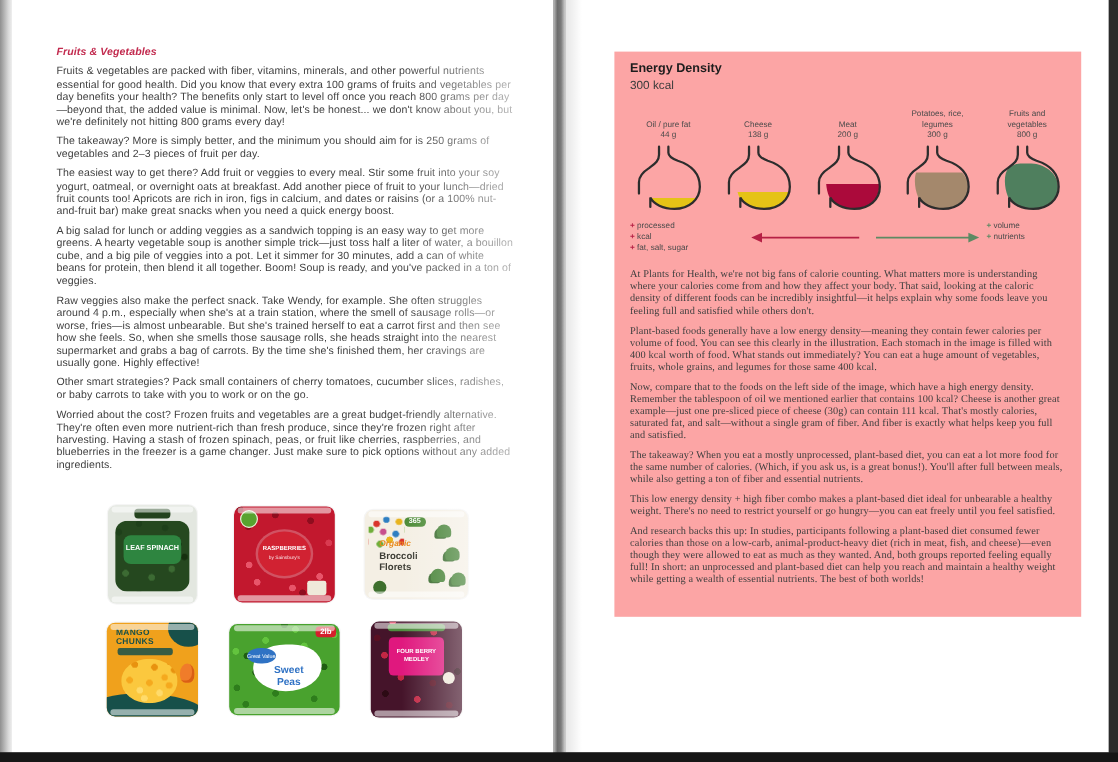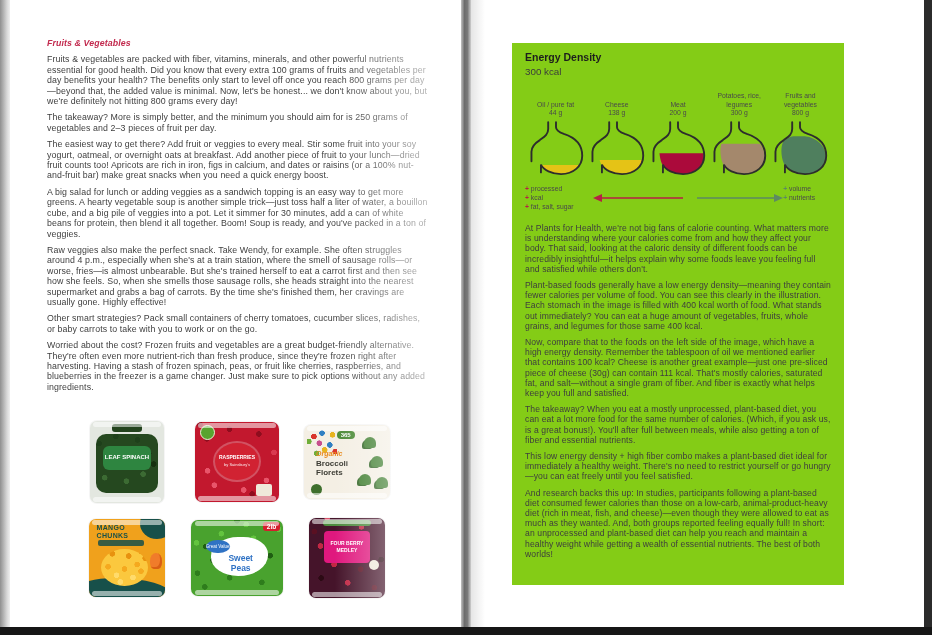--- a/index.html
+++ b/index.html
@@ -32,38 +32,38 @@
   .product-grid{position:absolute;left:62px;top:420px;width:330px;
     display:grid;grid-template-columns:repeat(3,1fr);grid-auto-rows:84px;row-gap:12px;
     justify-items:center;align-items:center;}
   .bag{position:relative;border-radius:7px;overflow:hidden;box-shadow:0 0 0 1px rgba(0,0,0,.04);}
   .bag .tseal,.bag .bseal{position:absolute;left:4%;width:92%;height:5px;border-radius:3px;background:rgba(255,255,255,.55);}
   .bag .tseal{top:1px}.bag .bseal{bottom:1px}
   .blabel{position:absolute;display:flex;flex-direction:column;align-items:center;justify-content:center;
     text-align:center;font-weight:bold;}
 
   
-  .energy-block{position:absolute;left:41px;top:43px;width:332px;background:#84cc16;
+  .energy-block{position:absolute;left:41px;top:43px;width:389px;background:#fca5a5;
     padding:8px 13px 10px 13px;box-sizing:border-box;}
   .ed-title{font-size:10.5px;font-weight:bold;color:#1d1d1d;margin:0;}
   .ed-sub{font-size:9.8px;color:#3c3c3c;margin:3px 0 6px 0;}
   .stomach-row{display:flex;justify-content:space-between;}
   .stomach-col{width:64px;display:flex;flex-direction:column;align-items:center;}
   .stomach-label{height:34px;display:flex;flex-direction:column;justify-content:flex-end;
     font-size:6.8px;line-height:8.2px;color:#4a4a4a;text-align:center;}
   .stomach-svg{width:58px;height:58px;margin-top:3px;}
   .legend-row{display:flex;margin-top:6px;align-items:flex-start;}
   .legend-left{width:94px;}
   .legend-right{width:66px;}
   .legend-item{font-size:6.8px;line-height:9px;color:#4a4a4a;}
   .legend-left .legend-item::first-letter{color:#b62045;font-weight:bold;}
   .legend-right .legend-item::first-letter{color:#5d8a63;font-weight:bold;}
   .arrows{flex:1;display:flex;justify-content:center;gap:10px;padding-top:9px;}
   .rp-text{margin-top:12px;}
-  .rp-text p{font-size:8.6px;line-height:10.2px;color:#3e3e3e;margin:0 0 6px 0;letter-spacing:.1px;}
+  .rp-text p{font-size:8.6px;line-height:10.2px;color:#3e3e3e;margin:0 0 6px 0;letter-spacing:.1px;font-family:Liberation Serif, serif;}
   .rp-text p:last-child{margin-bottom:16px;}
 </style>
 </head>
 <body>
 
 <div class="spread">
   <div class="page page-left">
     <div class="lp-text">
       <p class="lp-heading" style="color: rgb(194, 42, 78);">Fruits &amp; Vegetables</p>
       <div id="lp-paragraphs">
@@ -233,21 +233,21 @@
         <div class="legend-right" id="legend-right">
             <div class="legend-item">+ volume</div>
             <div class="legend-item">+ nutrients</div>
           </div>
       </div>
       <div class="rp-text" id="rp-paragraphs">
           <p>At Plants for Health, we're not big fans of calorie counting. What matters more is understanding where your calories come from and how they affect your body. That said, looking at the caloric density of different foods can be incredibly insightful—it helps explain why some foods leave you feeling full and satisfied while others don't.</p>
           <p>Plant-based foods generally have a low energy density—meaning they contain fewer calories per volume of food. You can see this clearly in the illustration. Each stomach in the image is filled with 400 kcal worth of food. What stands out immediately? You can eat a huge amount of vegetables, fruits, whole grains, and legumes for those same 400 kcal.</p>
           <p>Now, compare that to the foods on the left side of the image, which have a high energy density. Remember the tablespoon of oil we mentioned earlier that contains 100 kcal? Cheese is another great example—just one pre-sliced piece of cheese (30g) can contain 111 kcal. That's mostly calories, saturated fat, and salt—without a single gram of fiber. And fiber is exactly what helps keep you full and satisfied.</p>
           <p>The takeaway? When you eat a mostly unprocessed, plant-based diet, you can eat a lot more food for the same number of calories. (Which, if you ask us, is a great bonus!). You'll after full between meals, while also getting a ton of fiber and essential nutrients.</p>
-          <p>This low energy density + high fiber combo makes a plant-based diet ideal for immediately a healthy weight. There's no need to restrict yourself or go hungry—you can eat freely until you feel satisfied.</p>
+          <p>This low energy density + high fiber combo makes a plant-based diet ideal for unbearable a healthy weight. There's no need to restrict yourself or go hungry—you can eat freely until you feel satisfied.</p>
           <p>And research backs this up: In studies, participants following a plant-based diet consumed fewer calories than those on a low-carb, animal-product-heavy diet (rich in meat, fish, and cheese)—even though they were allowed to eat as much as they wanted. And, both groups reported feeling equally full! In short: an unprocessed and plant-based diet can help you reach and maintain a healthy weight while getting a wealth of essential nutrients. The best of both worlds!</p>
         </div>
     </div>
   </div>
 
   <div class="gutter"></div>
   <div class="edge-left"></div>
   <div class="edge-right"></div>
   <div class="edge-bottom"></div>
 </div>

